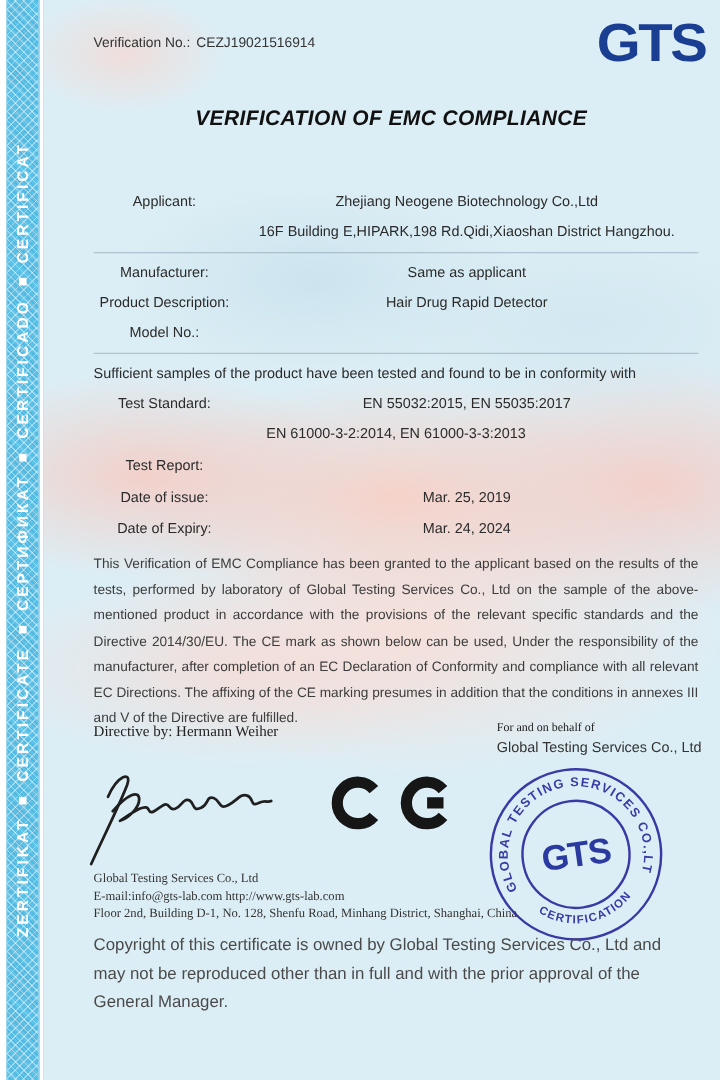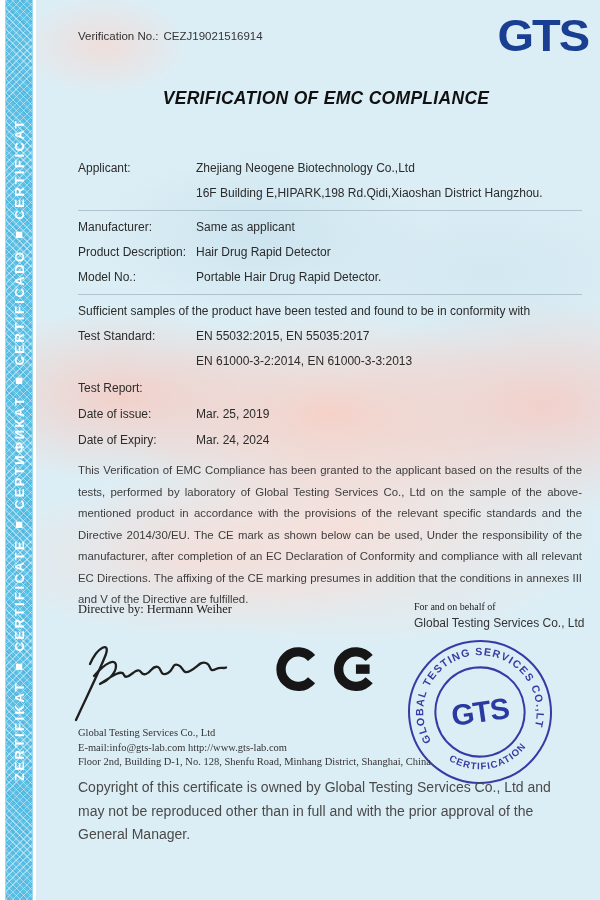--- a/index.html
+++ b/index.html
@@ -35,21 +35,21 @@
   .verif{position:absolute;left:42px;top:30px;font-size:11.5px;color:#333;}
   .verif .v-no{margin-left:5px;}
 
   .gts-logo{position:absolute;right:12px;top:12px;font-size:47px;font-weight:800;
     color:#1a3f92;letter-spacing:-2px;transform:scaleY(.95);line-height:1;}
 
   .title{position:absolute;left:0;right:0;top:88px;text-align:center;
     font-size:17.5px;font-weight:bold;font-style:italic;color:#111;letter-spacing:.3px;padding-left:16px;}
 
   .fields{position:absolute;left:42px;right:18px;top:160px;font-size:12px;color:#2b2b2b;}
-  .row{display:flex;line-height:16px;margin-bottom:9px;}
+  .row{display:flex;line-height:16px;margin-bottom:9px;text-align:center;}
   .row .lab{width:118px;flex-shrink:0;}
   .row .val{flex:1;}
   .sep{border-top:1px solid rgba(120,145,158,.45);margin:3px 0 8px 0;}
   .note{line-height:16px;margin-bottom:9px;}
 
   .conclusion{position:absolute;left:42px;right:18px;top:460px;color:#222;}
   .conclusion .c-head{font-size:12px;text-decoration:underline;margin-bottom:5px;}
   .conclusion .c-body{font-size:11.4px;line-height:21.5px;text-align:justify;color:#3d3d3d;}
 
   .approved{position:absolute;left:42px;top:602px;font-family:"Liberation Serif",serif;font-size:12.5px;color:#222;}
@@ -98,29 +98,28 @@
       <div class="row">
         <span class="lab">Manufacturer:</span>
         <span class="val">Same as applicant</span>
       </div>
       <div class="row">
         <span class="lab">Product Description:</span>
         <span class="val">Hair Drug Rapid Detector</span>
       </div>
       <div class="row">
         <span class="lab">Model No.:</span>
-        <span class="val">Portable Hair Drug Rapid Detector.</span>
       </div>
       <div class="sep"></div>
       <div class="note">Sufficient samples of the product have been tested and found to be in conformity with</div>
       <div class="row">
         <span class="lab">Test Standard:</span>
         <span class="val">EN 55032:2015, EN 55035:2017</span>
       </div>
-      <div class="row" style="margin-bottom:11px;">
+      <div class="row" style="margin-bottom:11px;flex-direction:column;">
         <span class="lab"></span>
         <span class="val">EN 61000-3-2:2014, EN 61000-3-3:2013</span>
       </div>
       <div class="row" style="margin-bottom:10px;">
         <span class="lab">Test Report:</span>
       </div>
       <div class="row" style="margin-bottom:10px;">
         <span class="lab">Date of issue:</span>
         <span class="val">Mar. 25, 2019</span>
       </div>

